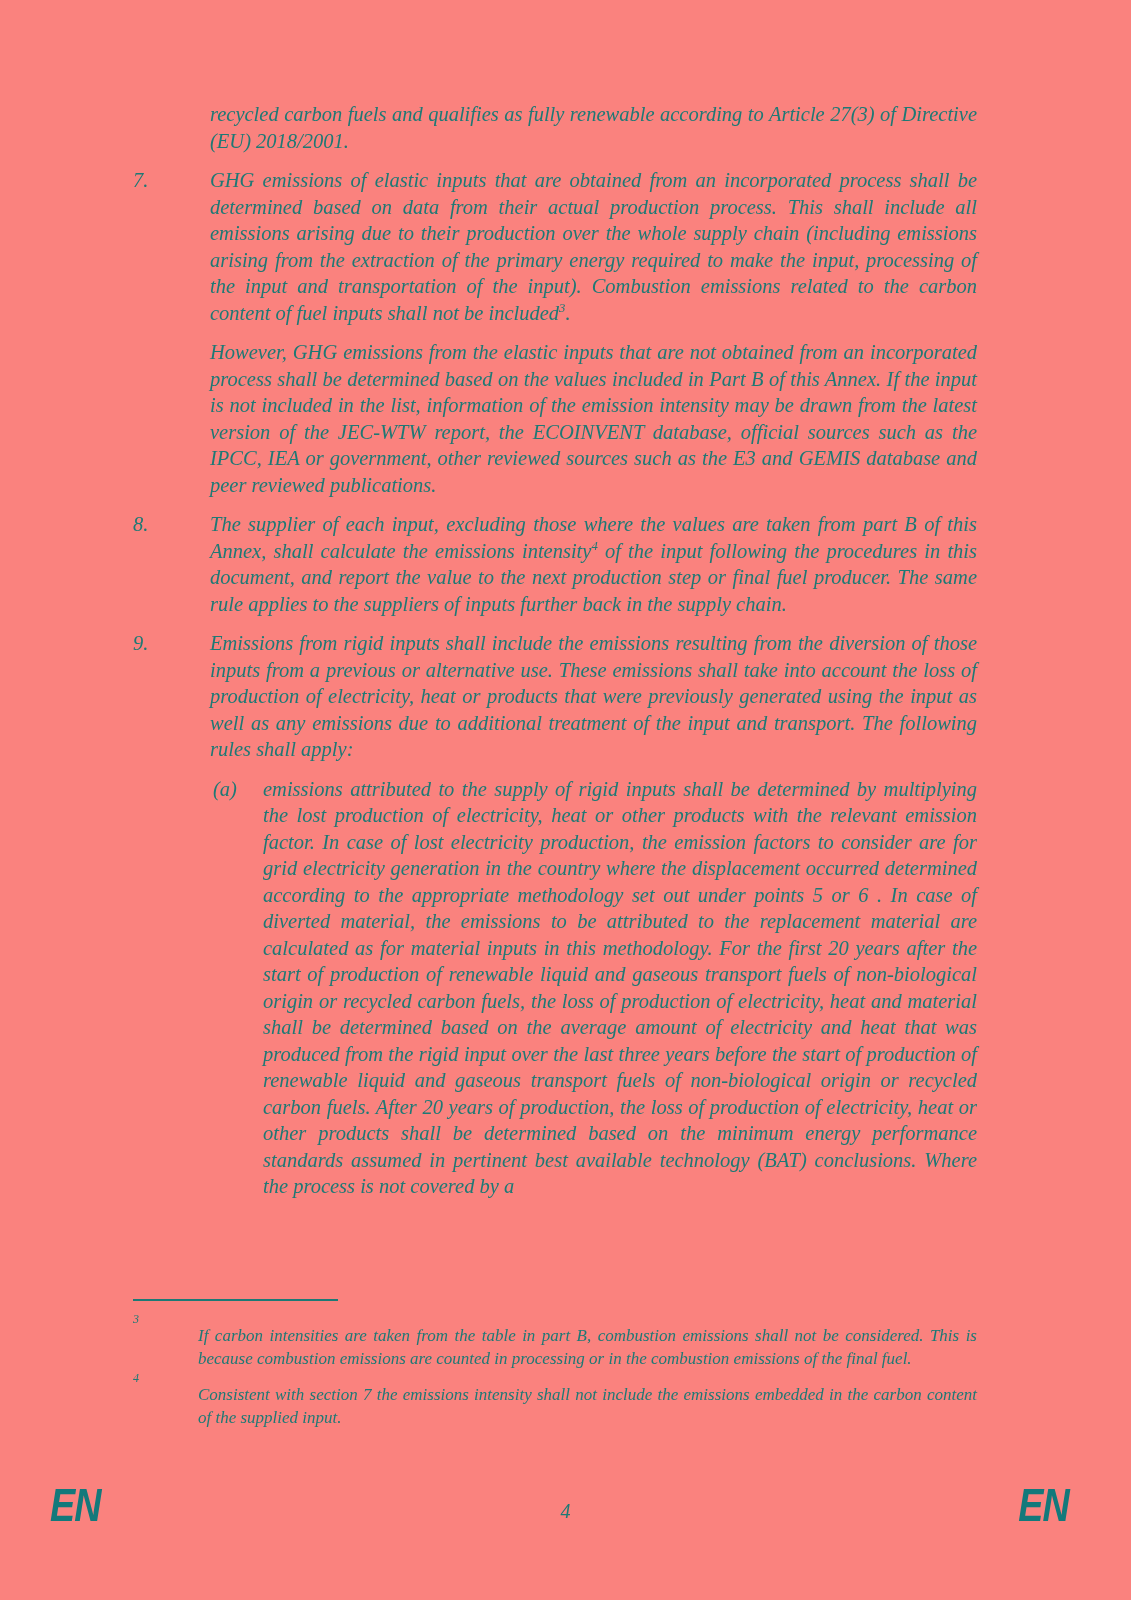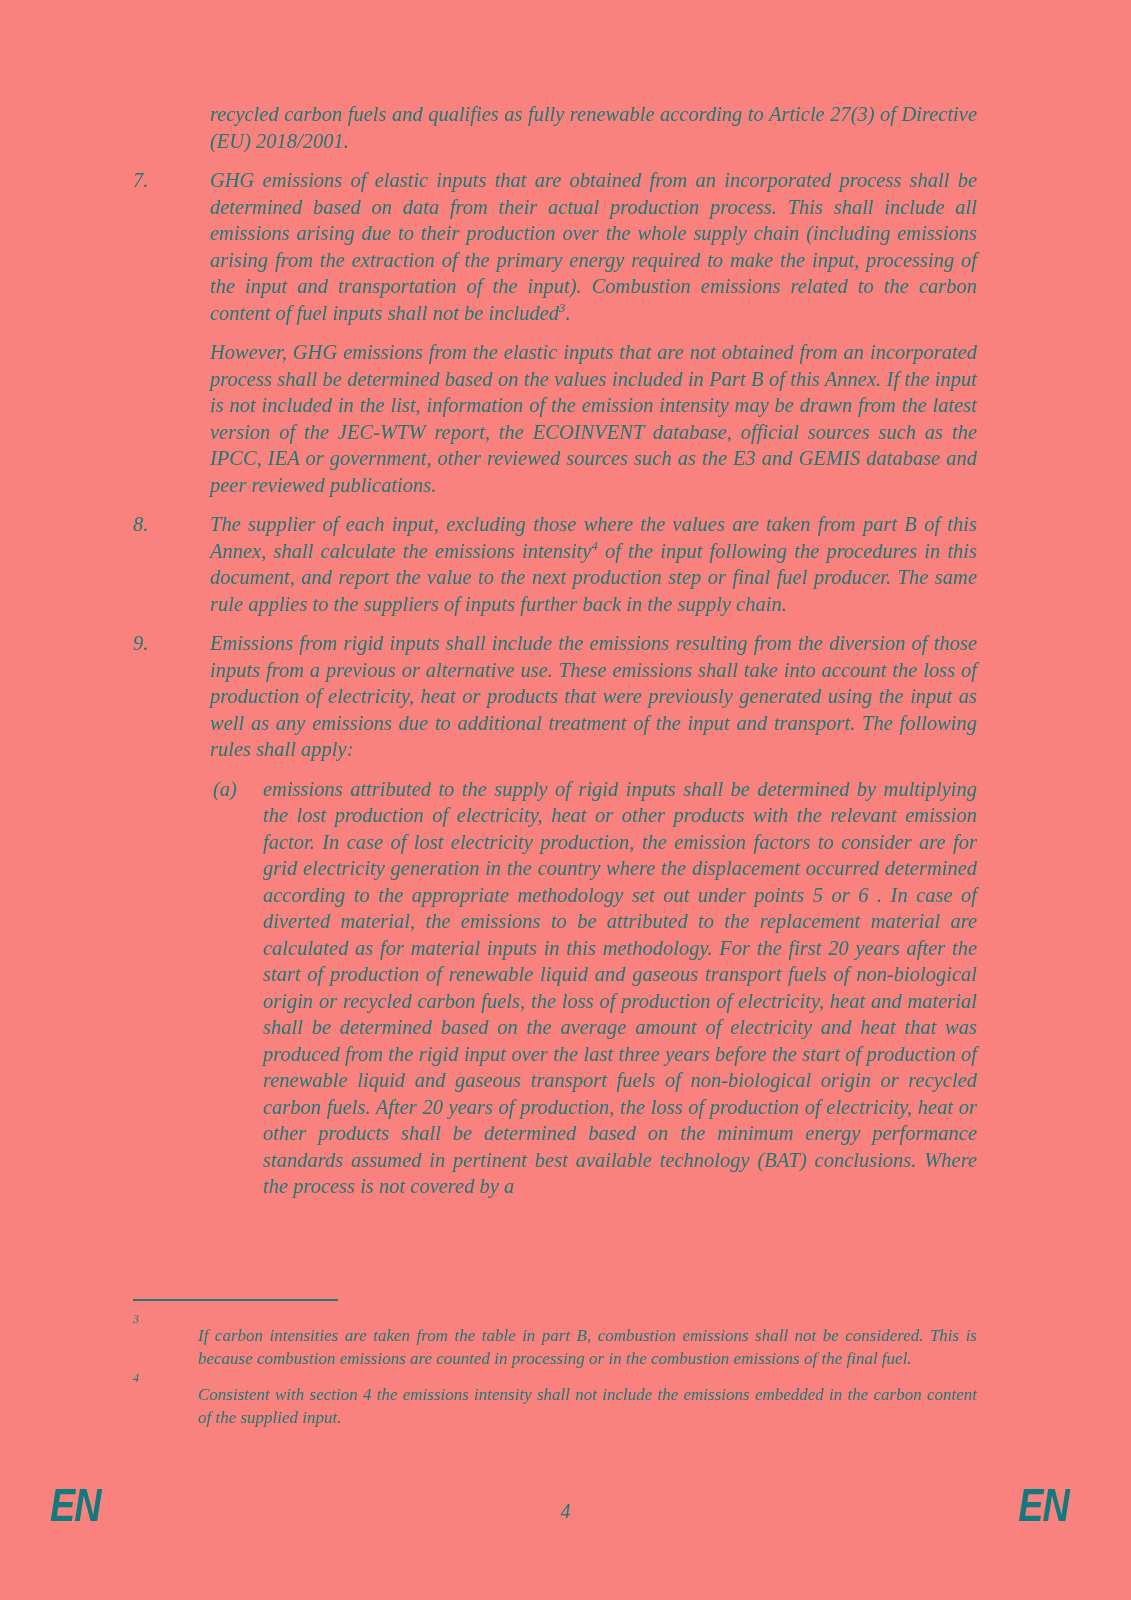--- a/index.html
+++ b/index.html
@@ -96,21 +96,21 @@
 
   <div class="footnote-area">
     <div class="fn-rule"></div>
     <div>
         <div class="footnote">
           <span class="fn-marker">3</span>
           <span class="fn-text">If carbon intensities are taken from the table in part B, combustion emissions shall not be considered. This is because combustion emissions are counted in processing or in the combustion emissions of the final fuel.</span>
         </div>
         <div class="footnote">
           <span class="fn-marker">4</span>
-          <span class="fn-text">Consistent with section 4 the emissions intensity shall not include the emissions embedded in the carbon content of the supplied input.</span>
+          <span class="fn-text">Consistent with section 7 the emissions intensity shall not include the emissions embedded in the carbon content of the supplied input.</span>
         </div>
       </div>
   </div>
 
   <div class="lang-marker lang-left" style="color: rgb(19, 121, 123);">EN</div>
 
   <div class="page-number">4</div>
 
   <div class="lang-marker lang-right" style="color: rgb(19, 121, 123);">EN</div>
 </div>

